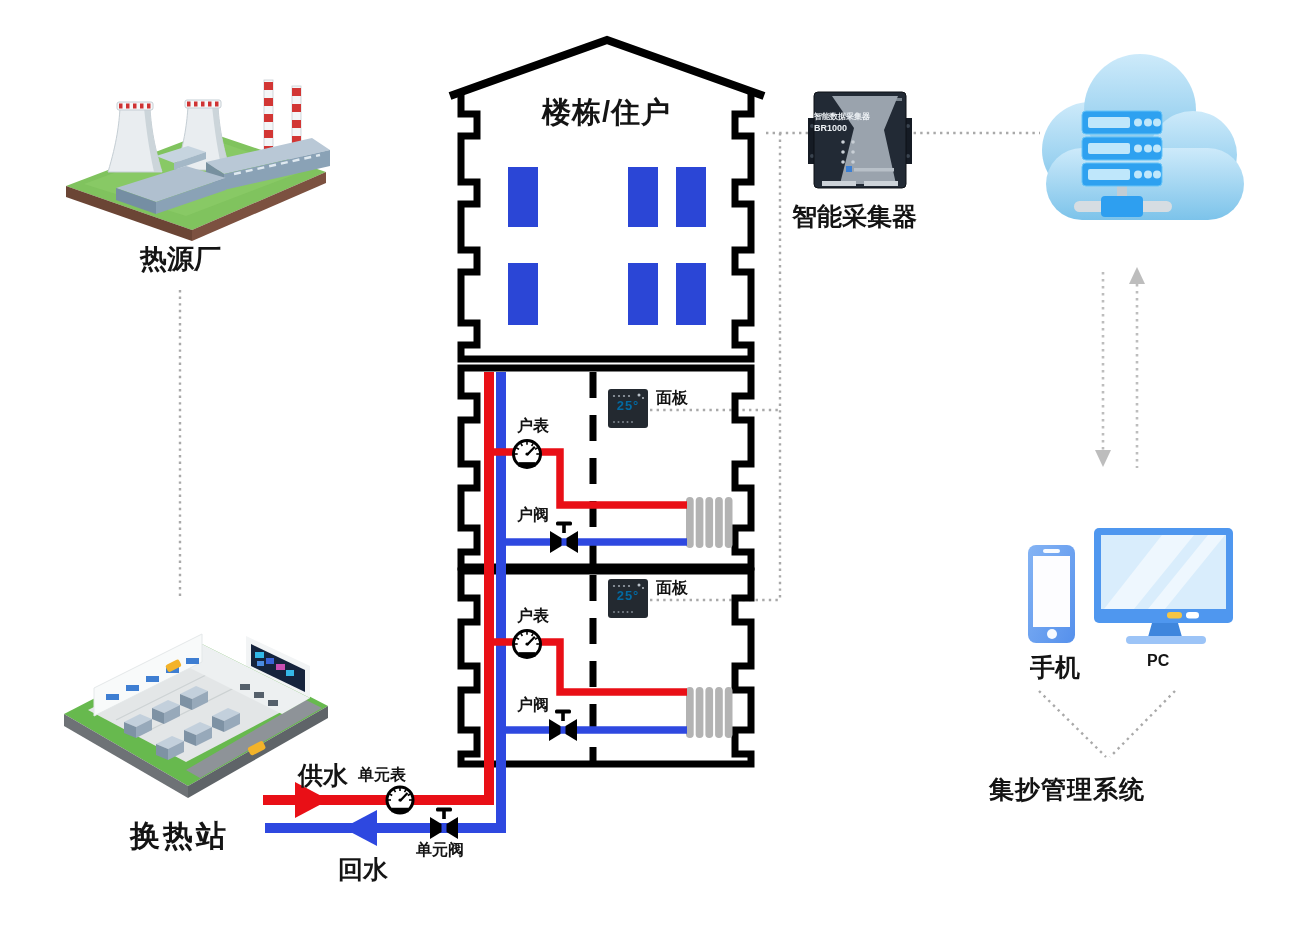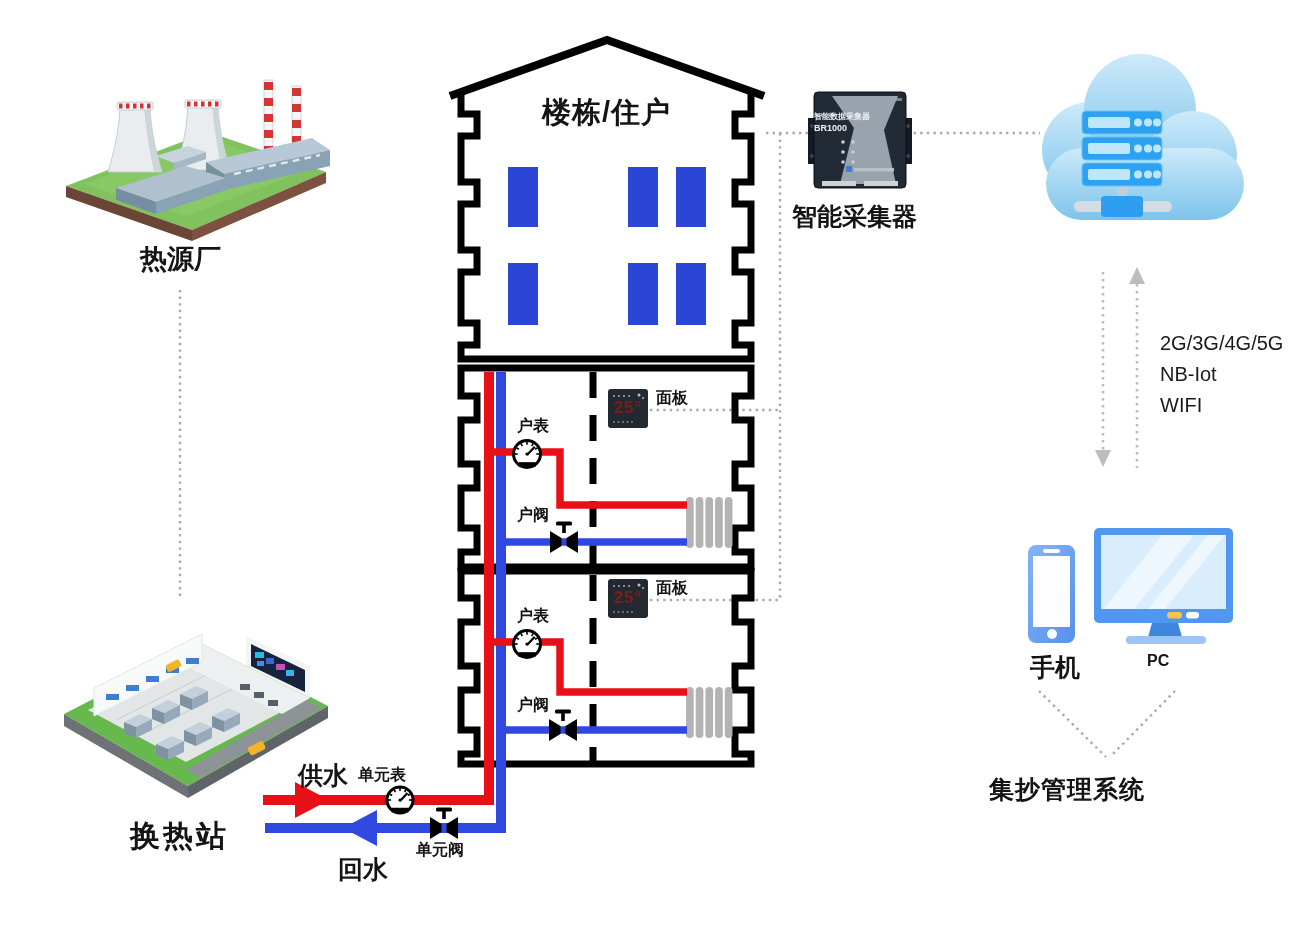--- a/index.html
+++ b/index.html
@@ -2,21 +2,21 @@
 <html><head>
 <meta charset="utf-8">
 <style>
   html,body{margin:0;padding:0;background:#fff;}
   #canvas{position:relative;width:1315px;height:928px;background:#ffffff;overflow:hidden;
           font-family:"Liberation Sans","DejaVu Sans",sans-serif;}
   #art{position:absolute;left:0;top:0;}
   .label{position:absolute;white-space:nowrap;color:#141414;line-height:1.15;}
   .b{font-weight:700;margin-top:8px;}
   .m{font-size:16px;font-weight:700;}
-  .disp{position:absolute;text-align:center;font-size:17px;font-weight:600;color:#7f1d1d;letter-spacing:1px;}
+  .disp{position:absolute;text-align:center;font-size:13px;font-weight:600;color:#0369a1;letter-spacing:1px;}
   .netline{font-size:20px;font-weight:400;color:#1a1a1a;line-height:31px;}
   .devtxt{position:absolute;color:#edf1f5;}
 </style>
 </head>
 <body>
 
 <div id="canvas">
 
 <svg id="art" width="1315" height="928" viewBox="0 0 1315 928">
   <defs>
@@ -385,23 +385,18 @@
 
 <div class="label m" style="left:517px;top:607px">户表</div>
 <div class="label m" style="left:517px;top:696px">户阀</div>
 <div class="label m" style="left:656px;top:579px">面板</div>
 <div class="disp" style="left:608px;top:588px;width:40px">25°</div>
 
 <div class="label b" style="left:792px;top:194px;font-size:25px">智能采集器</div>
 <div class="devtxt" style="left:814px;top:111px;width:92px;font-size:8px;font-weight:600">智能数据采集器</div>
 <div class="devtxt" style="left:814px;top:123px;width:92px;font-size:9px;font-weight:700">BR1000</div>
 
-<div class="label" style="left:1160px;top:328px">
-  <div class="netline">2G/3G/4G/5G</div>
-  <div class="netline">NB-Iot</div>
-  <div class="netline">WIFI</div>
-</div>
 
 <div class="label" style="left:1030px;top:653px;font-size:25px;font-weight:600">手机</div>
 <div class="label" style="left:1147px;top:652px;font-size:16px;font-weight:600">PC</div>
 <div class="label b" style="left:989px;top:767px;font-size:25px;letter-spacing:1px">集抄管理系统</div>
 
 </div>
 
 </body></html>

